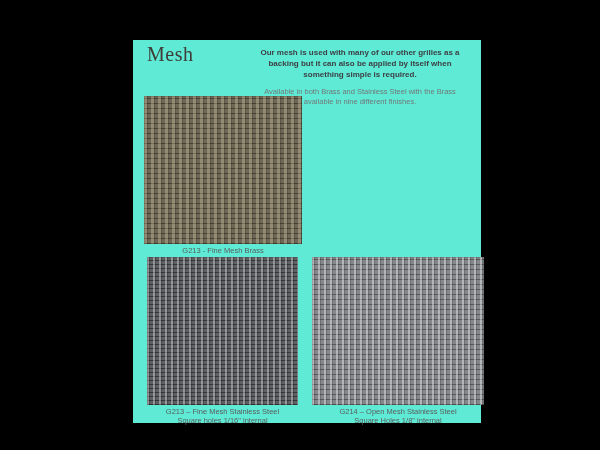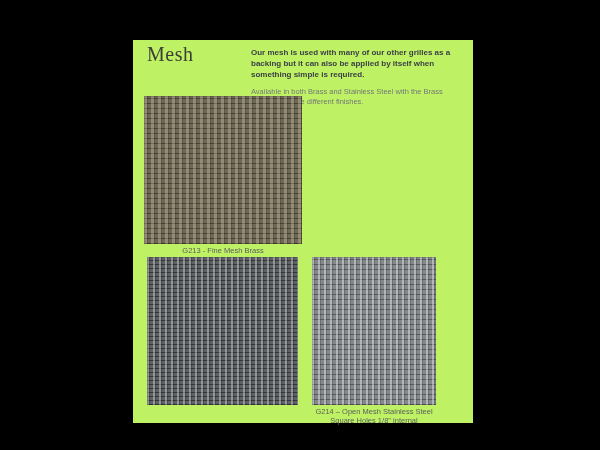--- a/index.html
+++ b/index.html
@@ -14,38 +14,40 @@
     height: 450px;
     background: #000;
     overflow: hidden;
   }
   .page {
     position: absolute;
     left: 133px;
     top: 40px;
     width: 340px;
     height: 383px;
-    background: #bef264;
+    background: #5eead4;
+    padding-left: 8px;
   }
   .page-title {
     position: absolute;
     left: 14px;
     top: 3px;
     margin: 0;
     font-family: "Liberation Serif", serif;
     font-weight: 400;
     font-size: 20px;
     letter-spacing: 0.5px;
     color: #3e3c37;
   }
   .intro {
     position: absolute;
     left: 118px;
     top: 7px;
     width: 218px;
+    text-align: center;
   }
   .intro .lead {
     margin: 0;
     font-size: 8px;
     font-weight: bold;
     line-height: 1.4;
     color: #3d4046;
   }
   .intro .sub {
     margin: 6px 0 0 0;
@@ -54,21 +56,21 @@
     line-height: 1.4;
     color: #74777a;
   }
   .fig {
     position: absolute;
     margin: 5px;
   }
   .fig-tl { left: 6px;   top: 51px;  width: 158px; }
   .fig-tr { left: 171px; top: 51px;  width: 153px; }
   .fig-bl { left: 9px;   top: 212px; width: 151px; }
-  .fig-br { left: 174px; top: 212px; width: 124px; }
+  .fig-br { left: 174px; top: 212px; width: 172px; }
   .swatch {
     width: 100%;
     height: 148px;
     box-shadow: inset 0 0 0 1px rgba(0,0,0,0.12);
   }
   
   .tex-brass-fine {
     background-image:
       repeating-linear-gradient(90deg, rgba(226,214,178,0.32) 0 3px, rgba(47,43,30,0.28) 3px 4px, rgba(0,0,0,0) 4px 7px),
       repeating-linear-gradient(0deg, rgba(28,26,18,0.50) 0 1px, rgba(0,0,0,0) 1px 5px);
@@ -113,20 +115,24 @@
     <figure class="fig fig-tl">
       <div class="swatch tex-brass-fine" data-bg="swatches.0.base_color" style="background-color: rgb(111, 104, 86);"></div>
       <figcaption>
         <span class="cl">G213 - Fine Mesh Brass</span>
       </figcaption>
     </figure>
 
 
     <figure class="fig fig-bl">
       <div class="swatch tex-steel-fine" data-bg="swatches.2.base_color" style="background-color: rgb(94, 97, 99);"></div>
+      <figcaption>
+        <span class="cl">G213 – Fine Mesh Stainless Steel</span>
+        <span class="cl">Square holes 1/16" internal</span>
+      </figcaption>
     </figure>
 
     <figure class="fig fig-br">
       <div class="swatch tex-steel-open" data-bg="swatches.3.base_color" style="background-color: rgb(133, 136, 138);"></div>
       <figcaption>
         <span class="cl">G214 – Open Mesh Stainless Steel</span>
         <span class="cl">Square Holes 1/8" internal</span>
       </figcaption>
     </figure>
 

